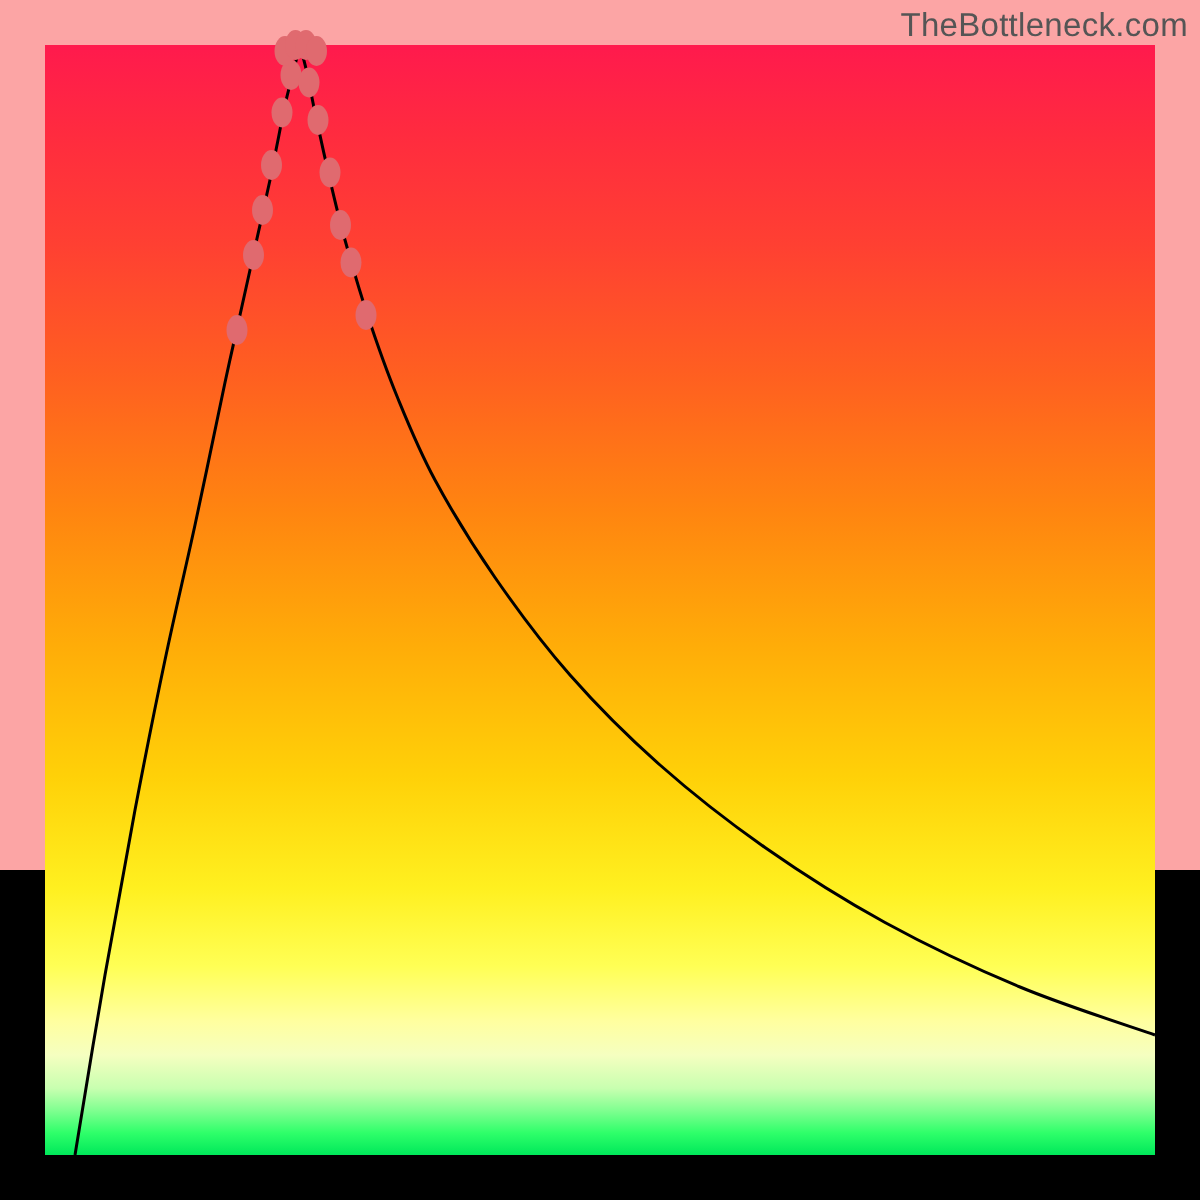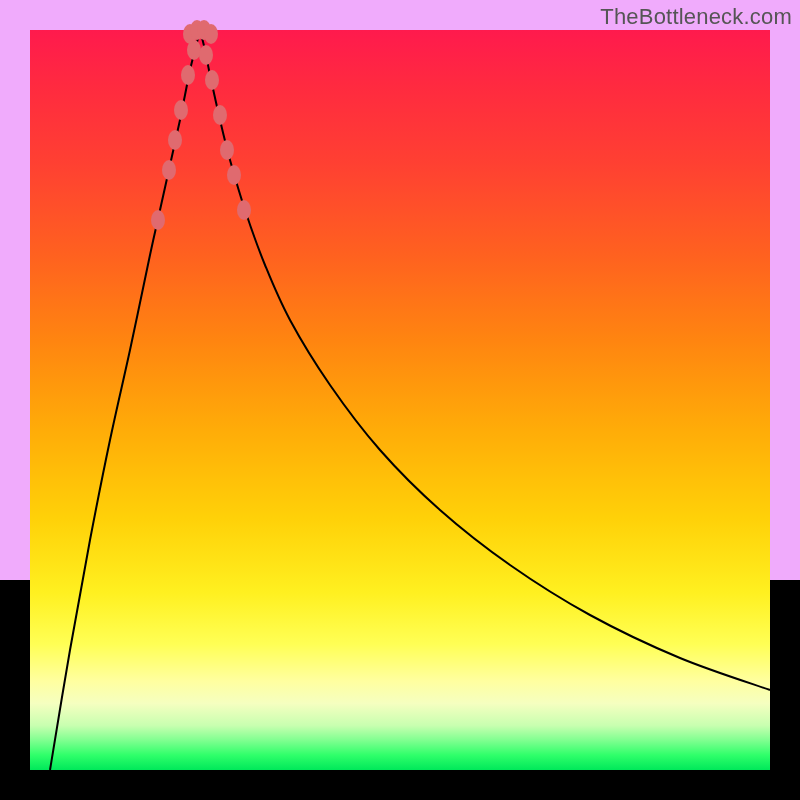--- a/index.html
+++ b/index.html
@@ -8,21 +8,21 @@
     width: 800px;
     height: 800px;
     overflow: hidden;
     background: #000;
     font-family: Arial, Helvetica, sans-serif;
   }
   .frame {
     position: relative;
     width: 800px;
     height: 580px;
-    background: #f0abfc;
+    background: #fca5a5;
   }
   .plot {
     position: absolute;
     left: 30px;
     top: 30px;
     width: 740px;
     height: 740px;
     background: linear-gradient(
       to bottom,
       #ff1a4d 0%,

